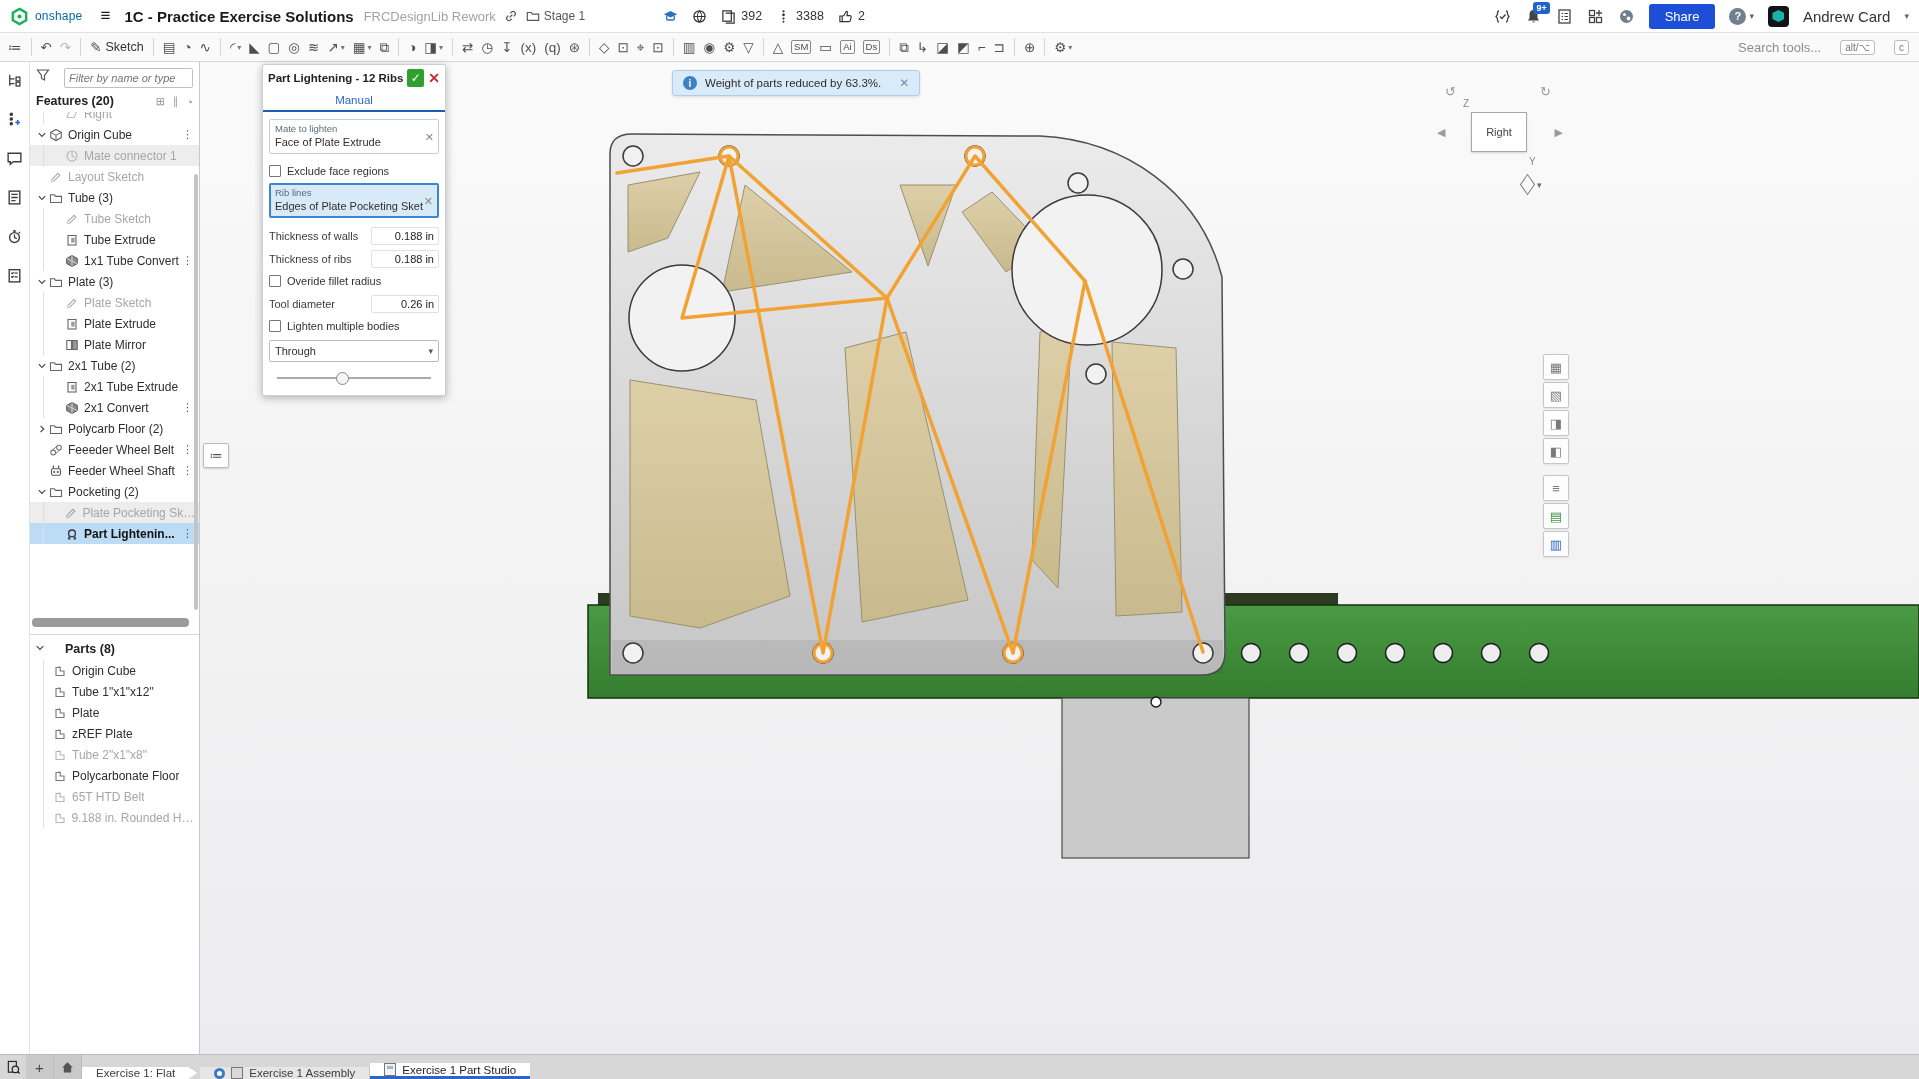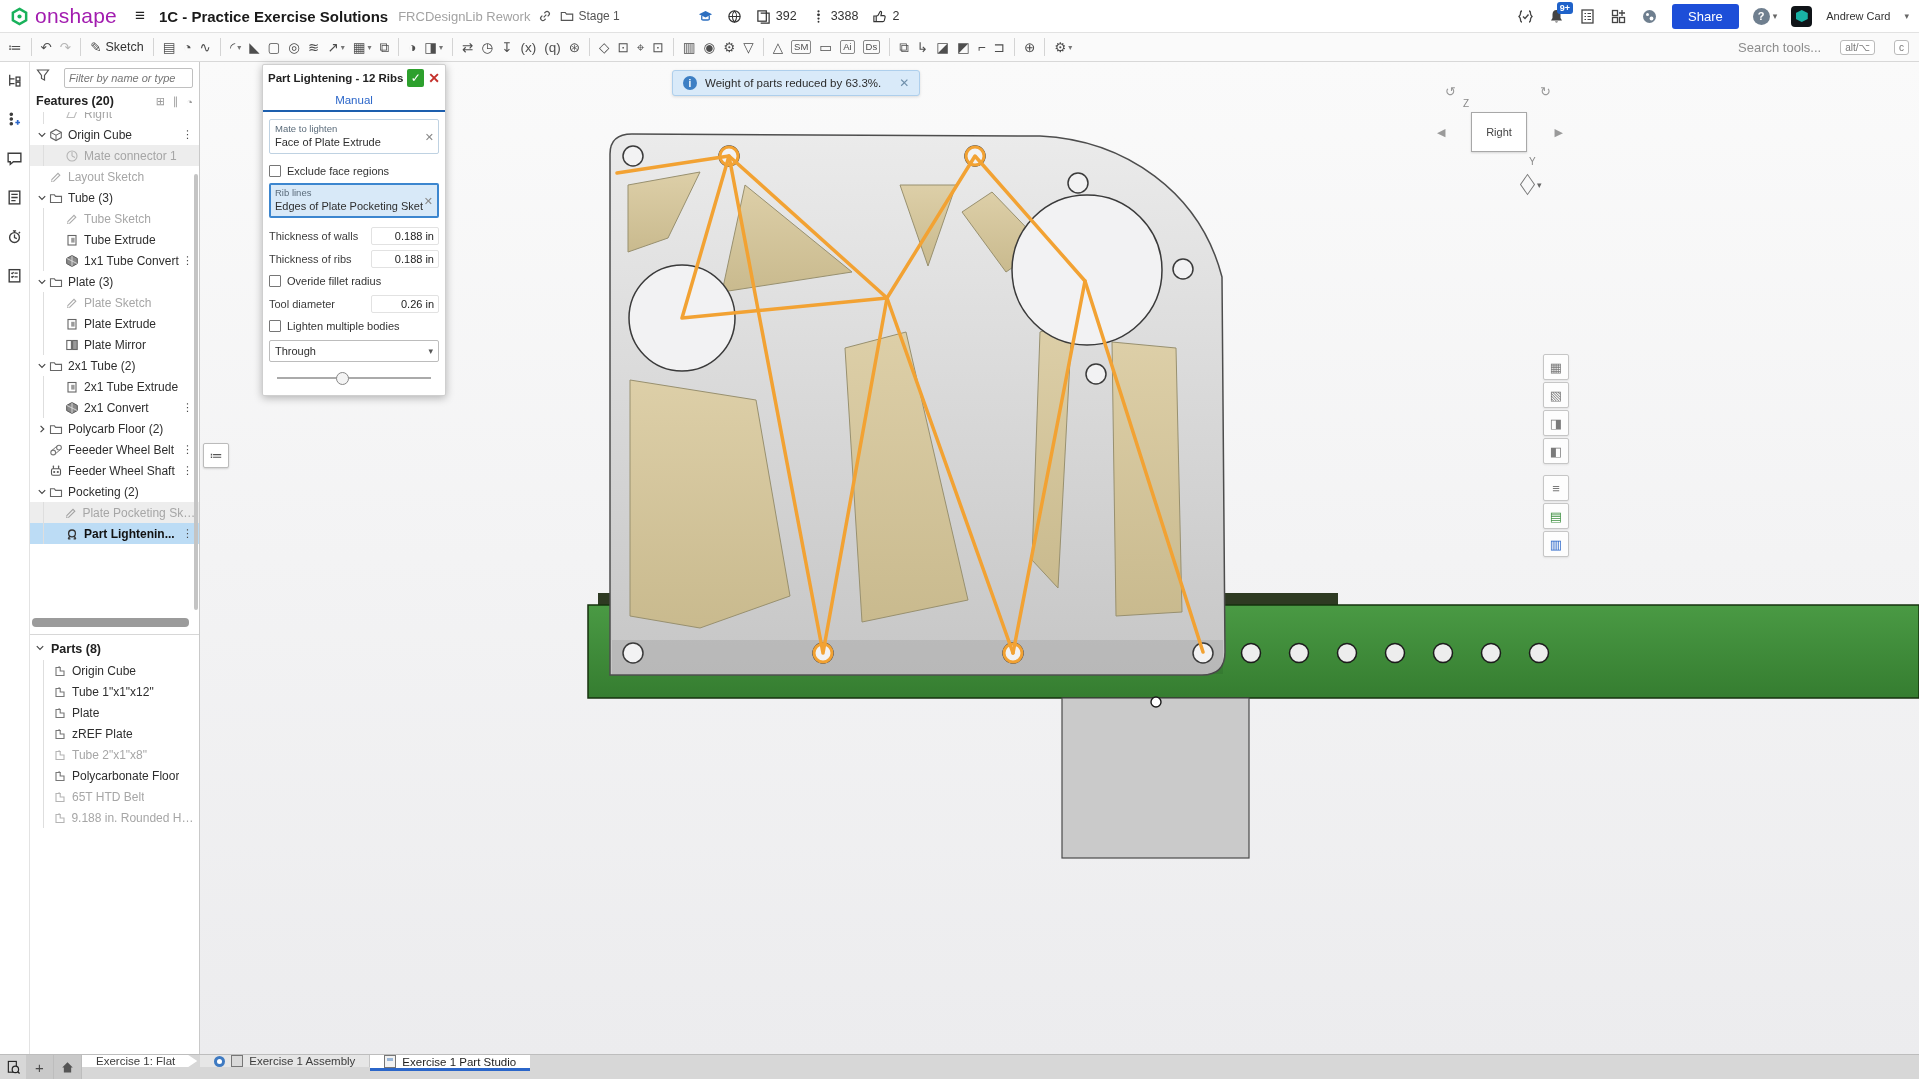--- a/index.html
+++ b/index.html
@@ -3,41 +3,41 @@
 <meta charset="utf-8">
 <style>
   html,body{margin:0;padding:0}
   body{width:1919px;height:1079px;position:relative;overflow:hidden;
        font-family:"Liberation Sans",sans-serif;background:#fff;font-size:12px;color:#333}
   
   .hdr{position:absolute;top:0;left:0;right:0;height:33px;background:#fff;border-bottom:1px solid #e2e2e2;
        display:flex;align-items:center;padding:0 10px;box-sizing:border-box;gap:8px}
   .logo{display:flex;align-items:center;gap:6px}
   .logo svg{width:19px;height:19px}
-  .appname{font-size:21px;color:#a21caf;letter-spacing:.2px}
+  .appname{font-size:12px;color:#0369a1;letter-spacing:.2px}
   .burger{font-size:17px;color:#222;margin:0 6px 0 10px;cursor:pointer}
   .doctitle{font-size:15px;font-weight:bold;color:#1a1a1a;white-space:nowrap}
   .docsub{font-size:13px;color:#a3a3a3;margin-left:2px;white-space:nowrap}
   .hico{color:#555;display:flex;align-items:center;gap:4px;font-size:12px}
   .hico svg{width:14px;height:14px}
   .stats{display:flex;align-items:center;gap:14px;margin-left:70px;color:#333}
   .stat{display:flex;align-items:center;gap:5px;font-size:12.5px}
   .stat svg{width:15px;height:15px}
   .hright{margin-left:auto;display:flex;align-items:center;gap:14px}
   .hbtn{position:relative;color:#444;display:grid;place-items:center}
   .hbtn svg{width:17px;height:17px}
   .badge{position:absolute;top:-6px;right:-8px;background:#1f62c9;color:#fff;font-size:9px;font-weight:bold;
          border-radius:3px;padding:1px 3px}
   .share{background:#1d4ed8;color:#fff;border:none;border-radius:3px;font-size:13px;padding:5px 16px;cursor:pointer}
   .helpwrap{display:flex;align-items:center;gap:3px;color:#555}
   .helpc{width:17px;height:17px;border-radius:50%;background:#6f7f8f;color:#fff;display:grid;place-items:center;
          font-size:11px;font-weight:bold}
   .avatar{width:21px;height:21px;border-radius:4px;background:#101418;display:grid;place-items:center}
   .avatar span{width:12px;height:12px;background:#19b2a6;clip-path:polygon(50% 0,100% 25%,100% 75%,50% 100%,0 75%,0 25%)}
-  .uname{font-size:11px;color:#333}
+  .uname{font-size:15px;color:#333}
   .caret{font-size:9px;color:#666}
   
   .tbar{position:absolute;top:33px;left:0;right:0;height:29px;background:#fafafa;border-bottom:1px solid #d8d8d8;
         display:flex;align-items:center;padding:0 4px;box-sizing:border-box}
   .tgroups{display:flex;align-items:center;height:100%}
   .tbi{display:flex;align-items:center;gap:1px;padding:2px 4px;border-radius:2px;color:#4e4e4e;cursor:pointer}
   .tbi .g{font-size:13.5px;line-height:15px}
   .tbi.box .g{font-size:9.5px;border:1px solid #888;border-radius:2px;padding:0 2px;line-height:12px}
   .tbi.dim{color:#b5b5b5}
   .tbi .chev{font-size:8px;color:#777;margin-left:1px}
@@ -73,21 +73,21 @@
   .trow.dim .tlabel{color:#a6a6a6}
   .trow.dim .ticon{opacity:.55}
   .trow.hov{background:#ededed}
   .trow.sel{background:#bcdcf5}
   .trow.sel .tlabel{font-weight:bold;color:#111}
   .tdots{margin-left:auto;padding-right:7px;color:#4a4a4a;font-size:11px;letter-spacing:-1px}
   .hscroll{position:absolute;left:2px;right:10px;height:9px;background:#9b9b9b;border-radius:4px}
   .vscroll{position:absolute;right:1px;width:4px;background:#c4c4c4;border-radius:2px}
   .pdivider{position:absolute;left:0;right:0;height:1px;background:#d7d7d7}
   .plist{position:absolute;left:0;right:0}
-  .phead{display:flex;align-items:center;height:22px;padding-left:5px;gap:2px}
+  .phead{display:flex;align-items:center;height:22px;padding-left:5px;gap:16px}
   .phead b{font-size:12.5px;color:#222}
   
   .vp{position:absolute;top:62px;left:200px;right:0;bottom:24px;background:linear-gradient(#fafafa,#ececee)}
   .scene{position:absolute;inset:0;width:100%;height:100%}
   
   .dlg{position:absolute;left:262px;top:64px;width:182px;background:#fff;border:1px solid #cfcfcf;border-radius:2px;
        box-shadow:0 2px 8px rgba(0,0,0,.28);z-index:30;font-size:11px}
   .dlg-h{height:26px;display:flex;align-items:center;padding:0 5px;gap:4px}
   .dlg-title{flex:1;font-weight:bold;font-size:11.5px;color:#222;white-space:nowrap}
   .okbtn{width:26px;height:18px;background:#2da02d;border-radius:2px;color:#fff;display:grid;place-items:center;
@@ -142,21 +142,21 @@
           border-radius:2px;z-index:20;display:grid;place-items:center;color:#555;font-size:13px;cursor:pointer;
           box-shadow:0 1px 2px rgba(0,0,0,.15)}
   
   .bbar{position:absolute;left:0;right:0;bottom:0;height:24px;background:#d7d7d7;border-top:1px solid #bdbdbd;
         display:flex;align-items:stretch}
   .bb-ic{width:26px;display:grid;place-items:center}
   .bb-ic svg{width:15px;height:15px;stroke:#222;fill:none;stroke-width:1.3}
   .tile{width:27px;display:grid;place-items:center;background:#c9c9c9;border-right:1px solid #bdbdbd;cursor:pointer;
         color:#4a4a4a;font-size:15px}
   .tile svg{width:13px;height:13px;fill:#555}
-  .tabs{display:flex;align-items:flex-start}
+  .tabs{display:flex;align-items:flex-end}
   .tab{display:flex;align-items:center;gap:6px;padding:0 14px;font-size:11.5px;color:#3c3c3c;cursor:pointer;box-sizing:border-box}
   .tab.flag{background:#fff;clip-path:polygon(0 0,calc(100% - 9px) 0,100% 50%,calc(100% - 9px) 100%,0 100%);
             padding-right:22px;margin-right:3px}
   .tab.assembly{background:#e6e6e6;border-right:1px solid #c6c6c6}
   .tab.active{background:#fff;border-bottom:3px solid #2b66c9;color:#1e1e1e}
   .ic-circle{width:11px;height:11px;border-radius:50%;background:#3e7ac2;flex:none;position:relative}
   .ic-circle::after{content:"";position:absolute;left:3px;top:3px;width:5px;height:5px;border-radius:50%;background:#fff}
   .ic-cube{width:10px;height:10px;border:1px solid #767676;background:#d9d9d9;flex:none}
   .ic-ps{width:10px;height:11px;border:1px solid #767676;background:#f2f2f2;flex:none;position:relative}
   .ic-ps::after{content:"";position:absolute;left:2px;top:2px;right:2px;height:3px;background:#9cb8d8}

